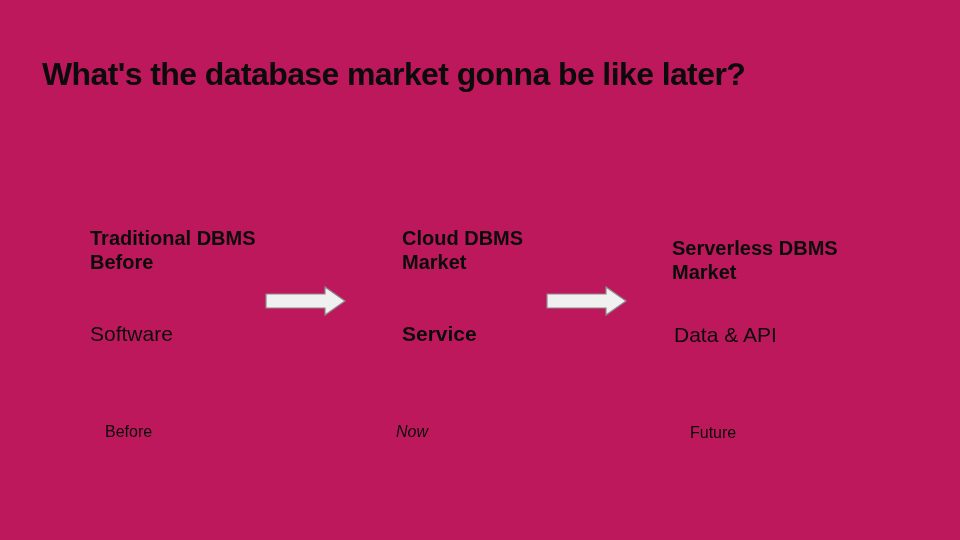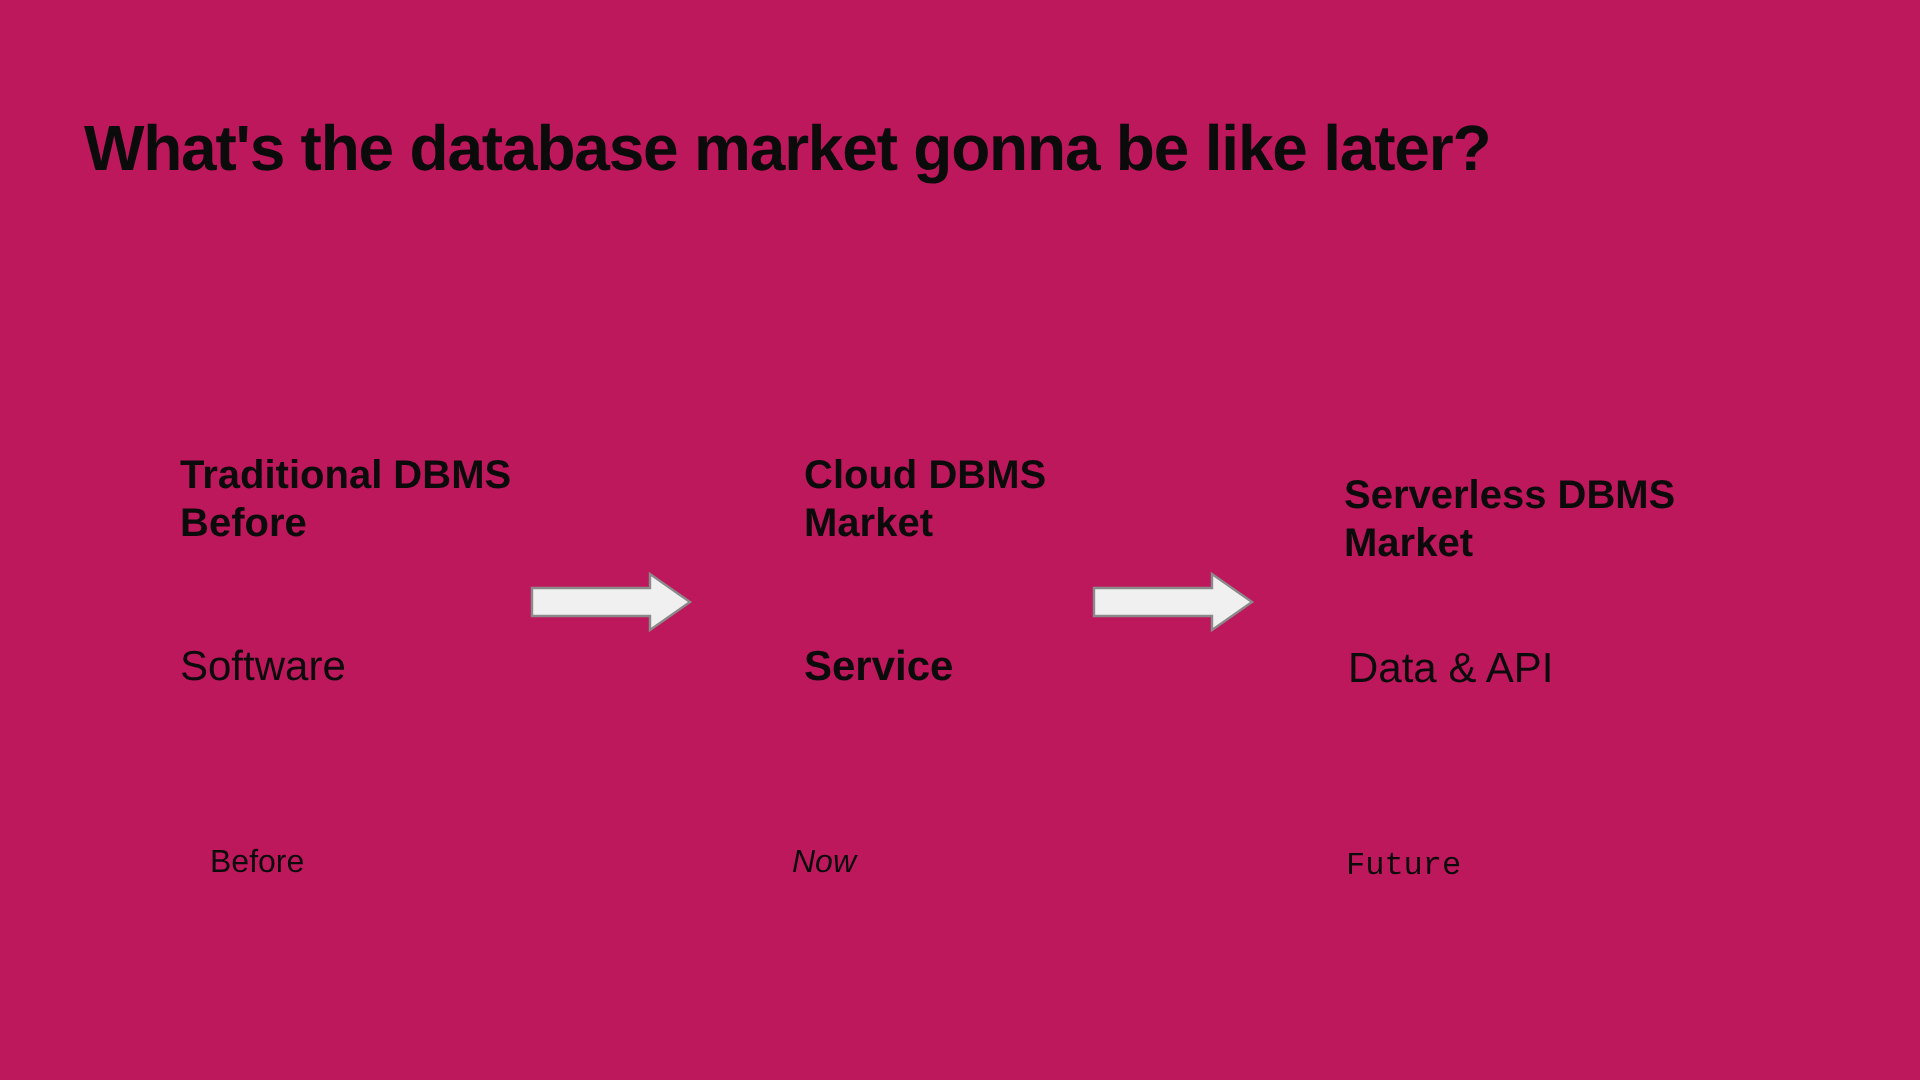--- a/index.html
+++ b/index.html
@@ -51,21 +51,21 @@
   .m1 { left: 90px;  top: 226px; }
   .s1 { left: 90px;  top: 322px; }
   .e1 { left: 105px; top: 420px; }
   
   .m2 { left: 402px; top: 226px; }
   .s2 { left: 402px; top: 322px; font-weight: bold; }
   .e2 { left: 396px; top: 420px; font-style: italic; }
   
   .m3 { left: 672px; top: 236px; }
   .s3 { left: 674px; top: 323px; }
-  .e3 { left: 673px; top: 421px; font-family: Liberation Mono, monospace; }
+  .e3 { left: 690px; top: 421px; }
 
   .arrow {
     position: absolute;
     width: 82px;
     height: 32px;
   }
   .arrow1 { left: 265px; top: 285px; }
   .arrow2 { left: 546px; top: 285px; }
 
   .watermark {

